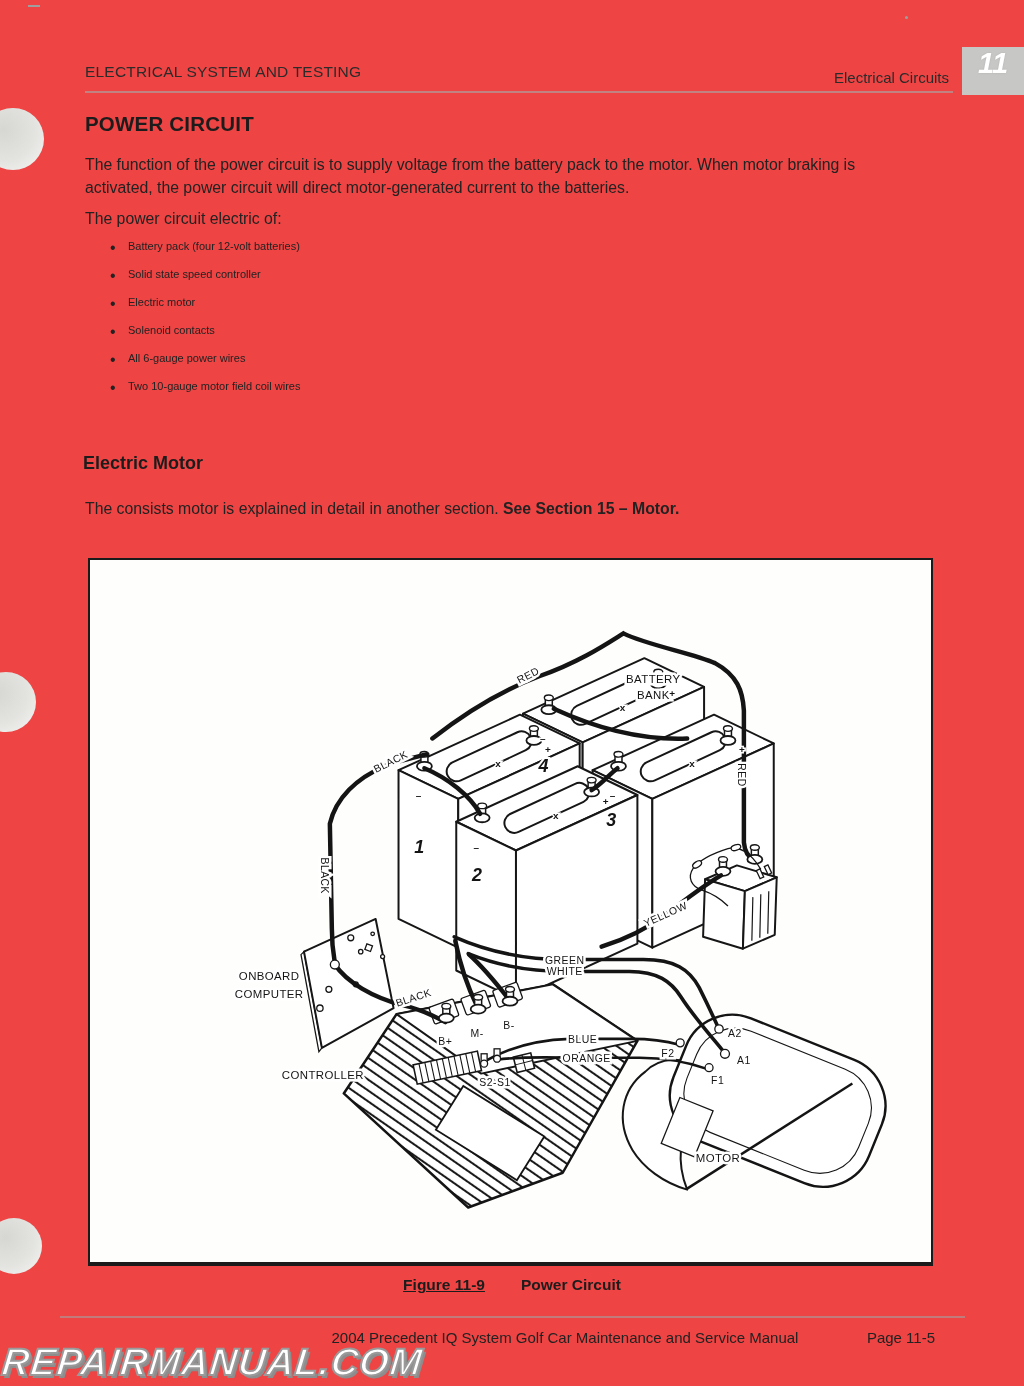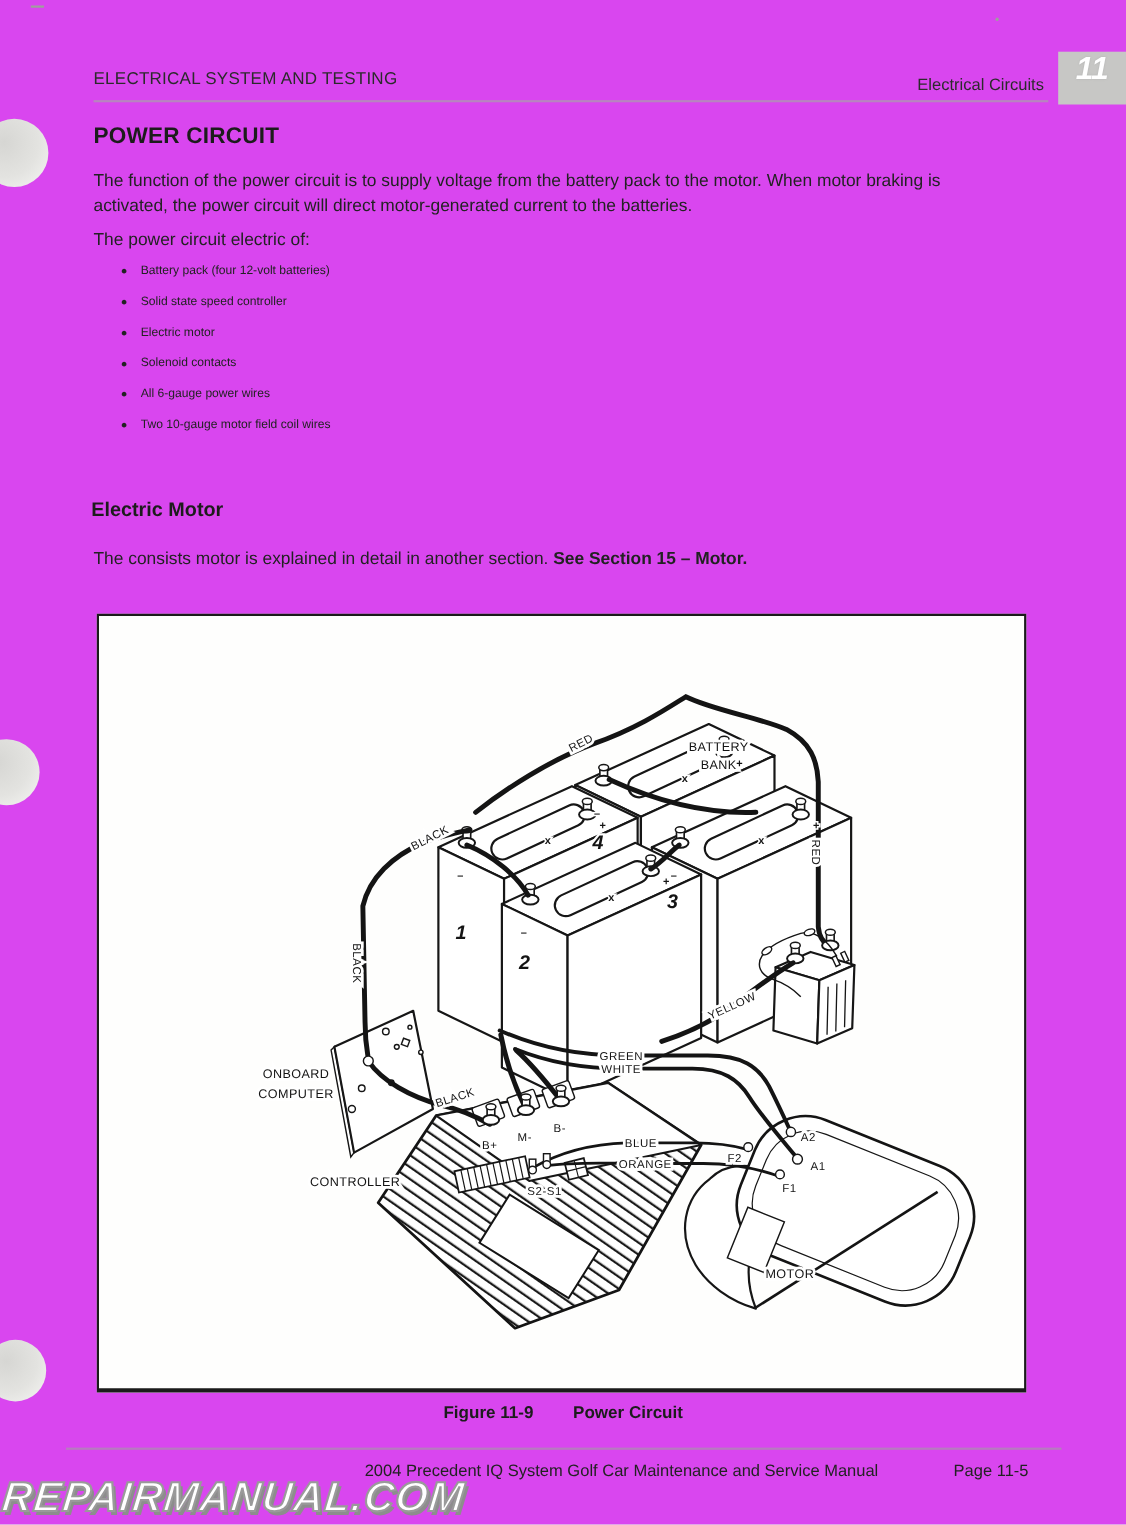--- a/index.html
+++ b/index.html
@@ -1,16 +1,16 @@
 <!DOCTYPE html>
 <html><head>
 <meta charset="utf-8">
 <style>
   html,body{margin:0;padding:0;background:#e8e8e6;}
-  .page{position:relative;width:1024px;height:1386px;background:#d946ef;overflow:hidden;
+  .page{position:relative;width:1024px;height:1386px;background:#ef4444;overflow:hidden;
         font-family:"Liberation Sans", sans-serif;color:#1c1c1c;}
   
   .hole{position:absolute;border-radius:50%;
         background:radial-gradient(circle at 35% 35%, #d6d6d3 0%, #e3e3e0 55%, #f6f6f4 100%);}
   
   .hdr-left{position:absolute;top:63px;left:85px;font-size:15.5px;color:#2b2b2b;letter-spacing:.2px;}
   .hdr-right{position:absolute;top:69px;right:75px;font-size:15px;color:#2b2b2b;}
   .tab{position:absolute;top:47px;right:0;width:62px;height:48px;background:#c7c7c5;
        display:flex;justify-content:center;}
   .tab span{font-size:29px;font-weight:bold;font-style:italic;color:#fff;text-shadow:0 0 2px #b0b0b0;}
@@ -25,21 +25,21 @@
   .p2 b{font-weight:bold;}
   ul.blist{position:absolute;top:240px;left:110px;margin:0;padding:0;list-style:none;}
   ul.blist li{font-size:11px;margin-bottom:16px;padding-left:18px;position:relative;color:#222;}
   ul.blist li::before{content:"\2022";position:absolute;left:0;top:-1px;font-size:16px;}
   .h2{position:absolute;top:453px;left:83px;font-size:18px;font-weight:bold;}
   
   .figure-box{position:absolute;top:558px;left:88px;width:845px;height:708px;box-sizing:border-box;
               border:2px solid #1b1b1b;border-bottom-width:4px;background:#fefefd;}
   .figure-box svg{display:block;width:100%;height:100%;}
   .caption{position:absolute;top:1276px;left:0;width:1024px;text-align:center;font-size:15.5px;font-weight:bold;}
-  .caption .cap-label{margin-right:36px;}
+  .caption .cap-label{margin-right:36px;text-decoration:underline;}
   
   .ftr-rule{position:absolute;top:1316px;left:60px;width:905px;height:2px;background:#a0a09e;opacity:.6;}
   .ftr-manual{position:absolute;top:1329px;left:105px;width:920px;text-align:center;font-size:15px;color:#222;}
   .ftr-page{position:absolute;top:1329px;right:89px;font-size:15px;color:#222;}
   .watermark{position:absolute;top:1341px;left:2px;font-size:38px;font-weight:800;font-style:italic;
              letter-spacing:1px;color:#ffffff;-webkit-text-stroke:2px #9a9a9a;
              text-shadow:3px 3px 0 #8d8d8d;transform:skewX(-6deg);white-space:nowrap;}
   
   .ln{fill:none;stroke:#141414;}
   .shape{fill:#ffffff;stroke:#161616;stroke-width:2;stroke-linejoin:round;}

